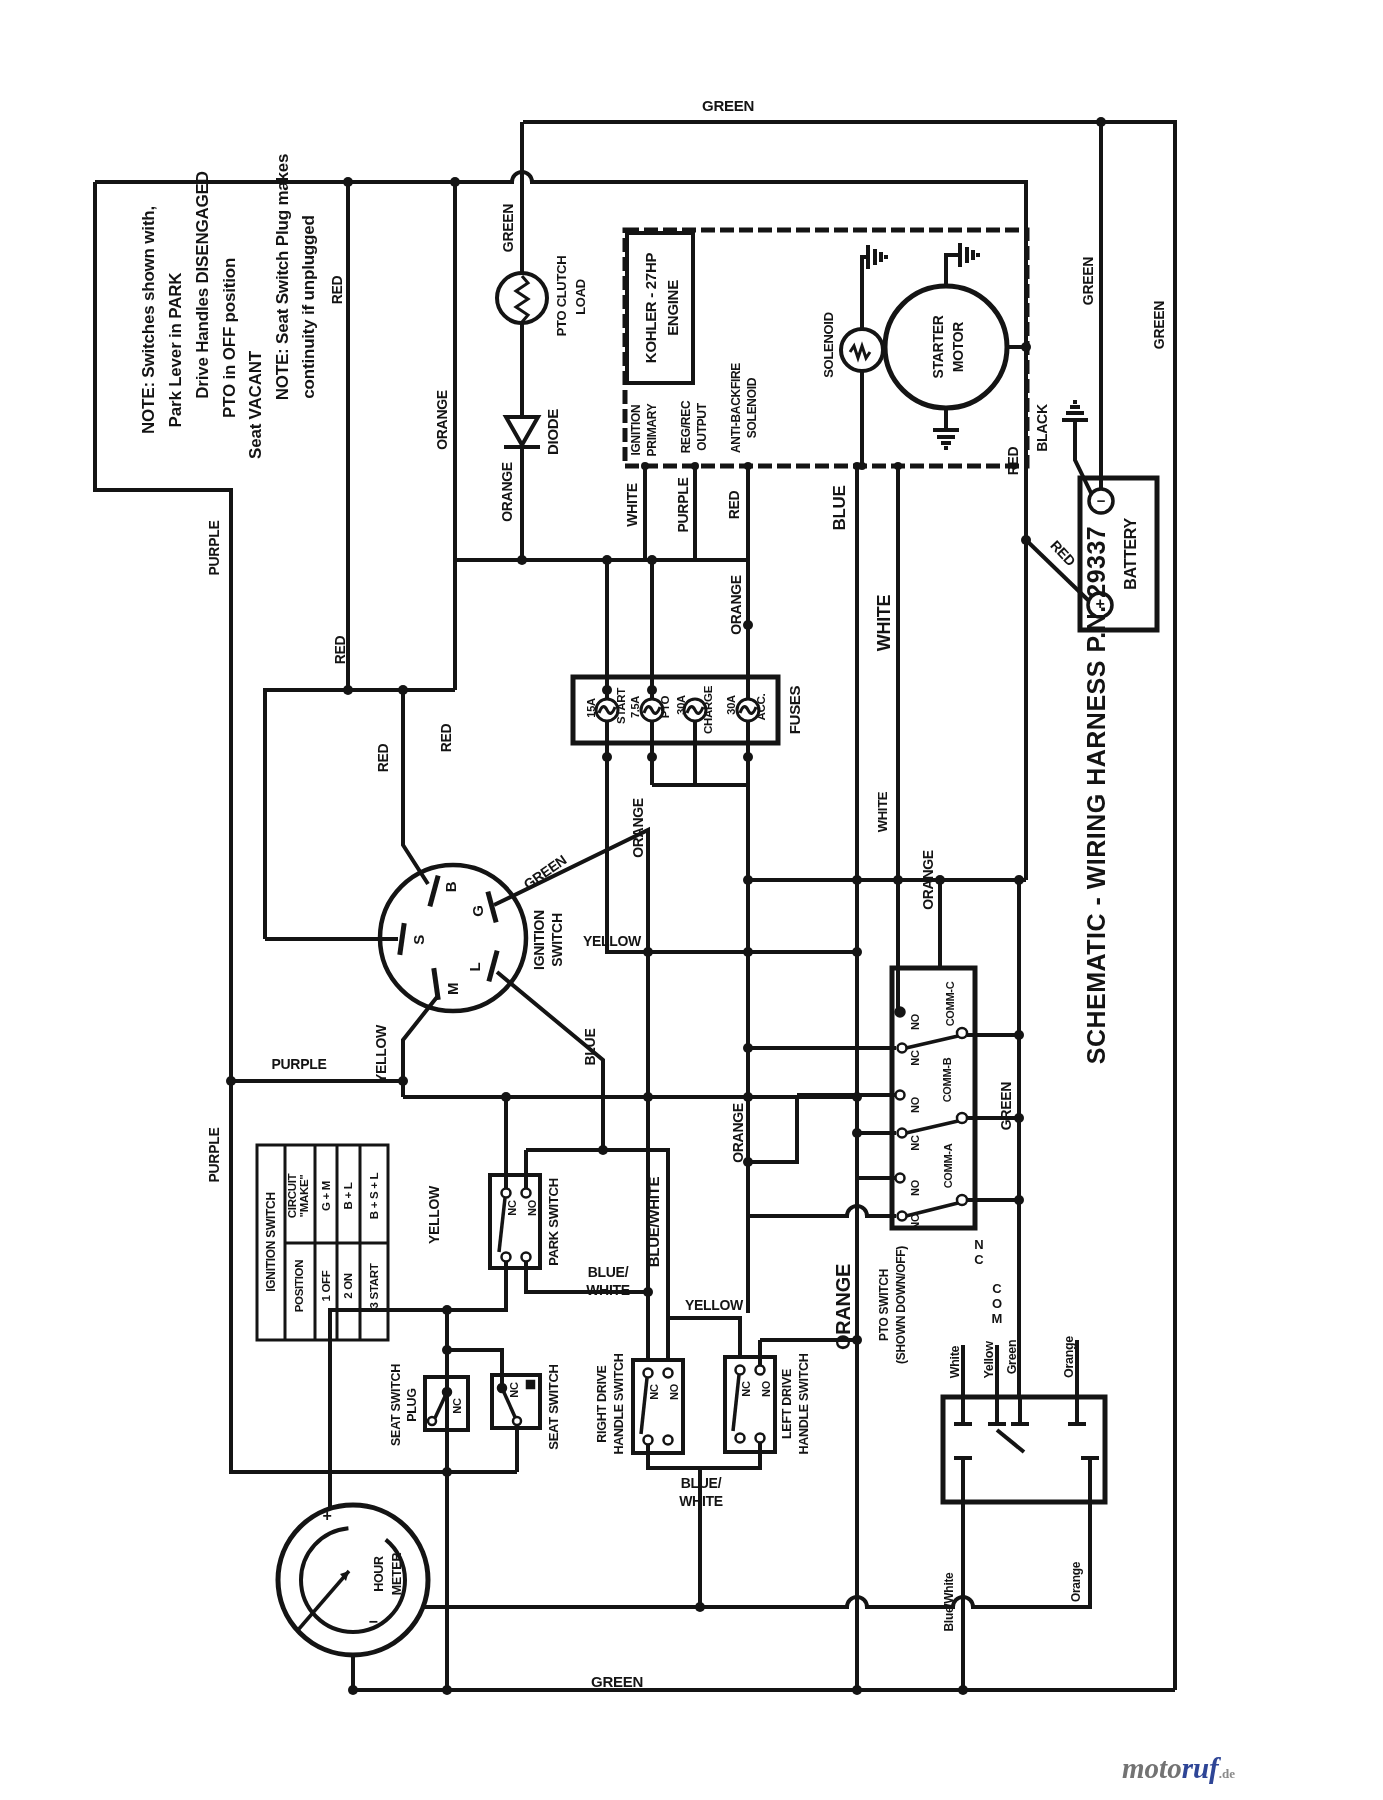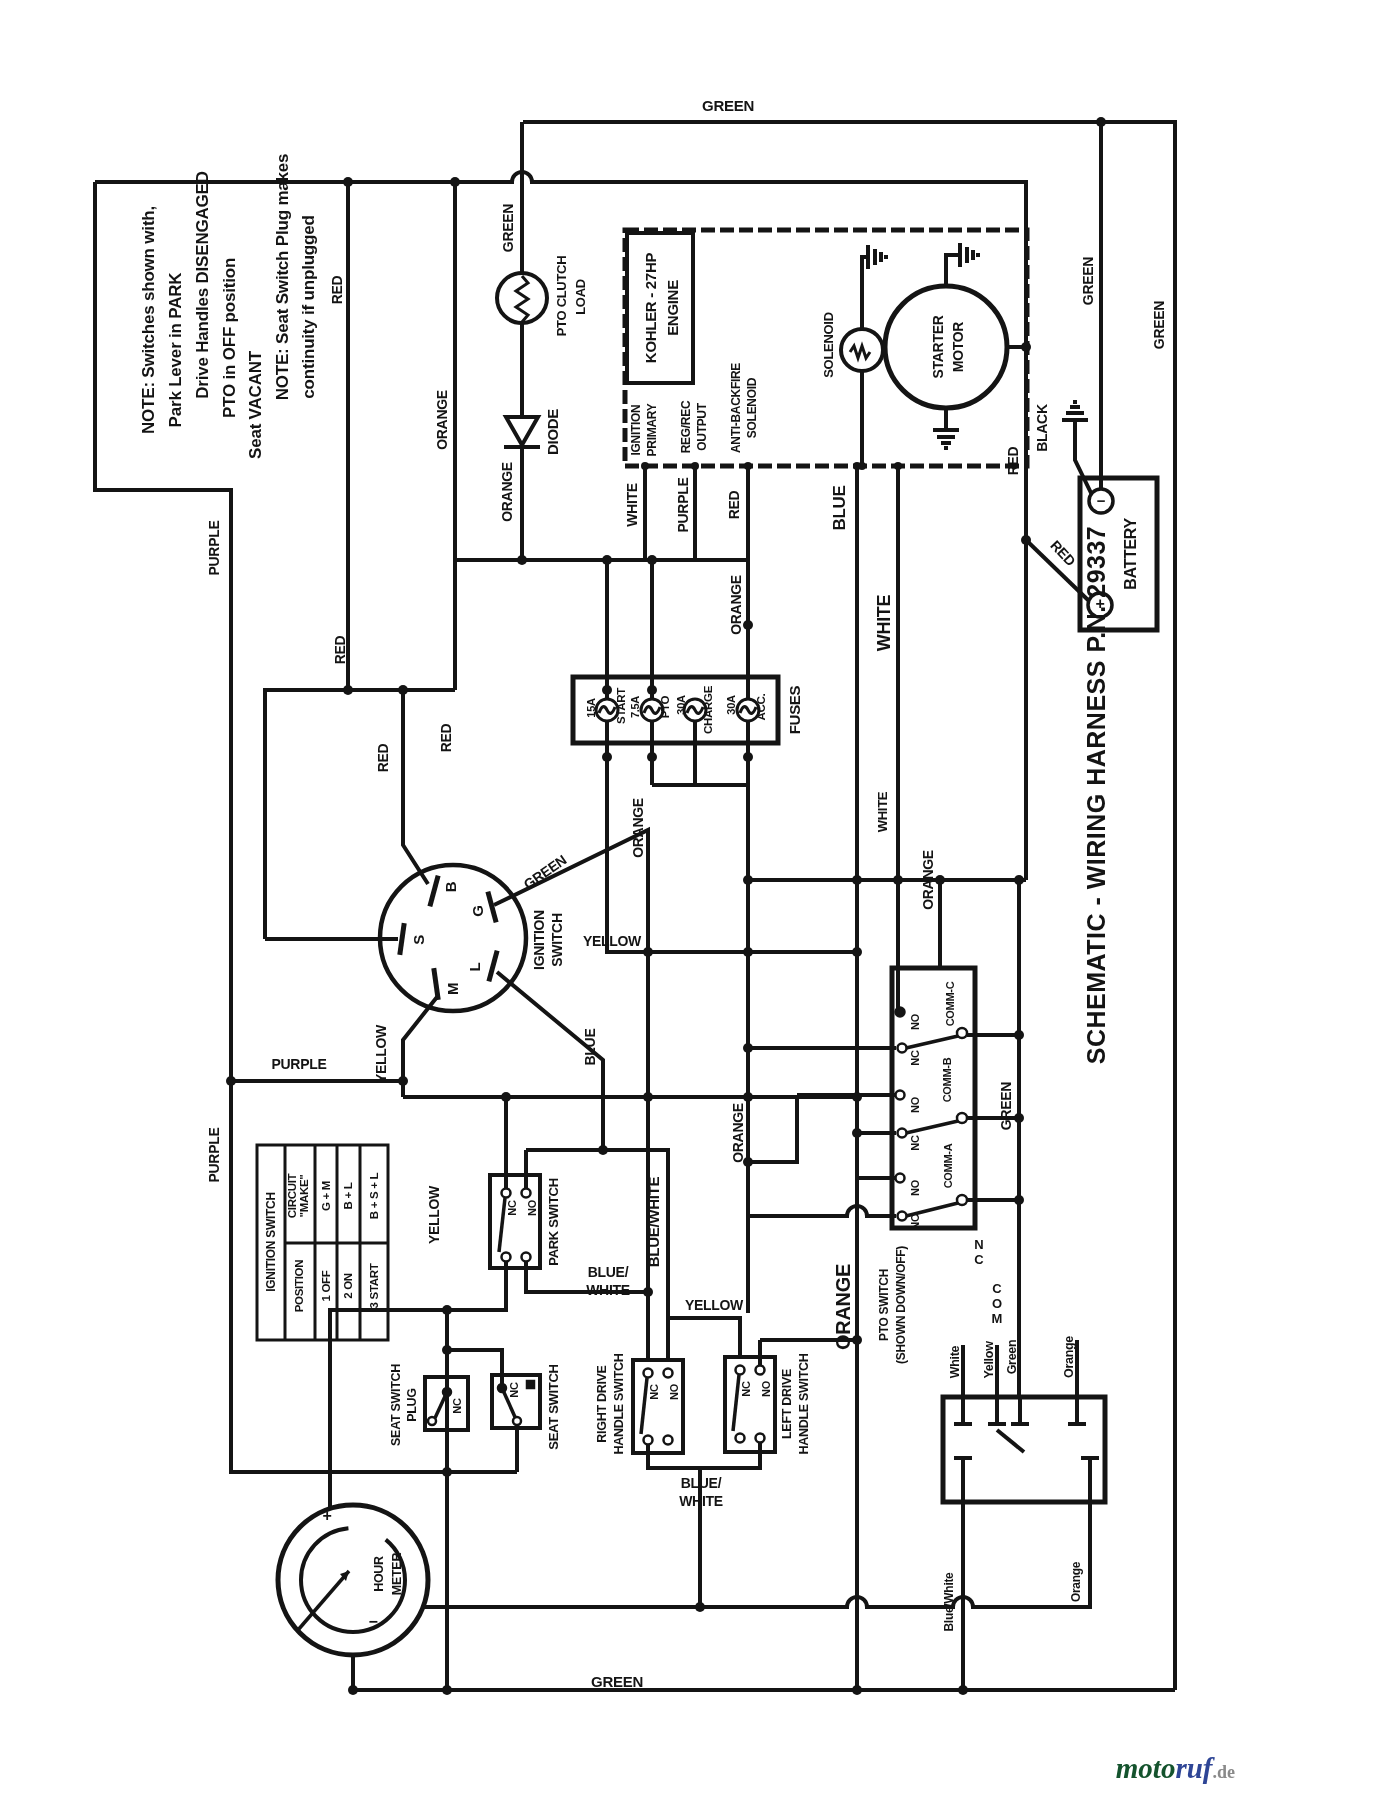--- a/index.html
+++ b/index.html
@@ -13,21 +13,21 @@
   .dna{transform:translate(-50%,-50%) rotate(-35deg);}
   .dpa{transform:translate(-50%,-50%) rotate(47deg);}
   .f11{font-size:11px;} .f115{font-size:11.5px;} .f12{font-size:12px;} .f125{font-size:12.5px;}
   .f13{font-size:13px;} .f15{font-size:15px;} .f16{font-size:16px;} .f17{font-size:17px;}
   .f18{font-size:18px;} .f20{font-size:20px;} .f25{font-size:25px;letter-spacing:0.5px;}
   .note{font-size:17px;letter-spacing:-0.2px;}
   .stack{position:absolute;font-weight:700;font-size:13px;width:14px;line-height:1.15;
          word-break:break-all;text-align:center;}
   #wm{position:absolute;left:1085px;top:1752px;width:150px;text-align:right;
       font-family:"Liberation Serif",serif;font-style:italic;font-weight:700;font-size:29px;}
-  #wm .p1{color:#14532d;font-style:italic;} #wm .p2{color:#2e4596;} #wm .de{color:#8a8a8a;font-size:18px;font-style:normal;}
+  #wm .p1{color:#737373;font-style:italic;} #wm .p2{color:#2e4596;} #wm .de{color:#8a8a8a;font-size:13px;font-style:normal;}
 </style>
 </head>
 <body>
 
 <div id="canvas">
 
 <svg width="1383" height="1800" viewBox="0 0 1383 1800">
   <g stroke="#141414" stroke-width="4" fill="none">
 
     <path d="M523,122 H1175 V1690"></path>

